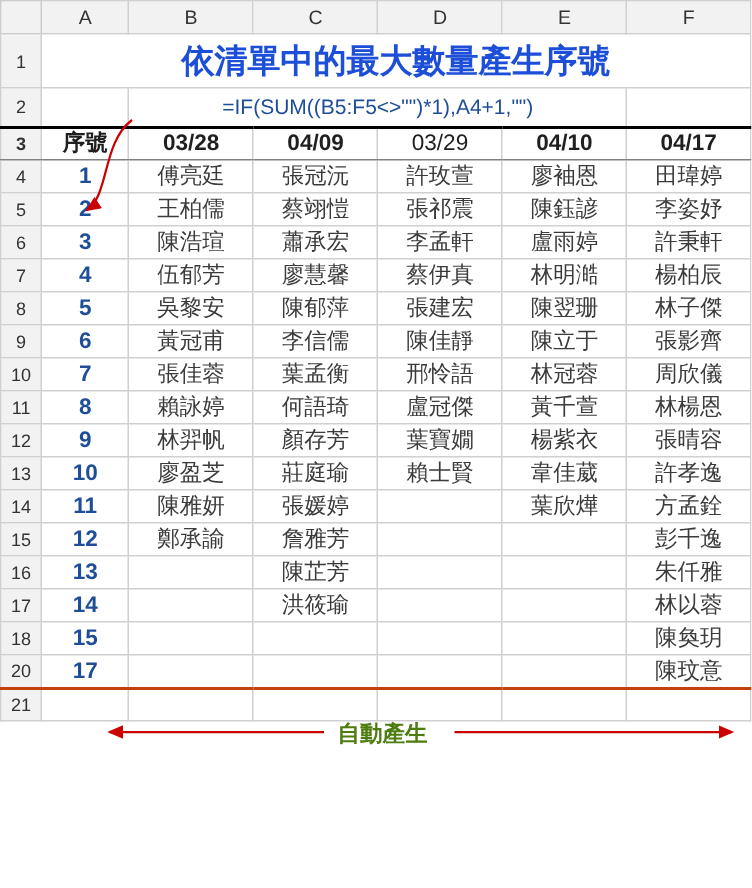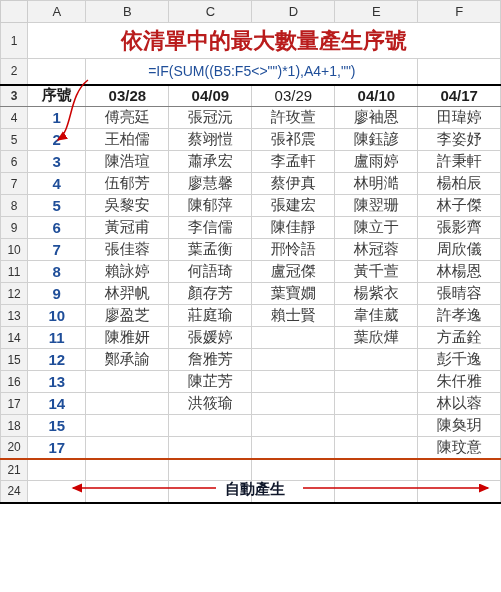--- a/index.html
+++ b/index.html
@@ -2,33 +2,33 @@
 <html><head>
 <meta charset="utf-8">
 <style>
   body { margin:0; font-family:"Microsoft JhengHei",Arial,sans-serif; font-size:13px; background:#fff; }
   .sheet { position:relative; width:501px; height:592px; border-collapse:collapse; }
   table { border-collapse:collapse; table-layout:fixed; }
   td,th { border:1px solid #d0d0d0; padding:0; height:22px; box-sizing:border-box; text-align:center; vertical-align:middle; overflow:hidden; white-space:nowrap; }
   .hdr { background:#f2f2f2; color:#333; font-weight:normal; }
   .rowhdr { width:28px; background:#f2f2f2; color:#333; font-size:12px; }
   .colA{width:60px}.colB{width:85px}.colC{width:85px}.colD{width:85px}.colE{width:85px}.colF{width:85px}
-  .title { color:#b91c1c; font-weight:bold; font-size:22px; font-family:"Microsoft JhengHei"; }
+  .title { color:#1d4ed8; font-weight:bold; font-size:22px; font-family:"Microsoft JhengHei"; }
   .r1 td { height:36px; }
   .r2 td { height:26px; }
   .formula { color:#1f4e99; font-size:14px; }
   .h3 { color:#1f1f1f; font-weight:bold; font-size:15px; border-top:2px solid #000; border-bottom:1px solid #000;}
   .h3 td{border-top:2px solid #000;border-bottom:1px solid #808080;}
   .seq { color:#1f4e99; font-weight:bold; font-size:15px;}
   .name { color:#3b3b3b; font-size:15px;}
   .r20 td{border-bottom:2px solid #c2410c;}
   .r24 td{border-bottom:2px solid #000;}
   .corner{background:#f2f2f2;border:1px solid #ccc;width:28px;height:20px;}
   svg.arrows{position:absolute;left:28px;top:20px;pointer-events:none;}
-  .autolbl{position:absolute;left:225px;top:480px;color:#0f172a;font-weight:bold;font-size:15px;}
+  .autolbl{position:absolute;left:225px;top:480px;color:#4d7c0f;font-weight:bold;font-size:15px;}
 </style>
 </head>
 <body>
 
 <div class="sheet">
 <table>
   <tbody>
         <tr>
     <th class="corner"></th>
     <th class="hdr colA">A</th>
@@ -202,29 +202,20 @@
           <td class="name"></td>
           <td class="name"></td>
           <td class="name"></td>
           <td class="name">陳玟意</td>
         </tr>
       </tbody>
 
   <tbody id="tailrows">
         <tr>
           <td class="rowhdr">21</td>
-          <td></td>
-          <td></td>
-          <td></td>
-          <td></td>
-          <td></td>
-          <td></td>
-        </tr>
-        <tr class="r24">
-          <td class="rowhdr">24</td>
           <td></td>
           <td></td>
           <td></td>
           <td></td>
           <td></td>
           <td></td>
         </tr>
       </tbody>
 </table>
 

